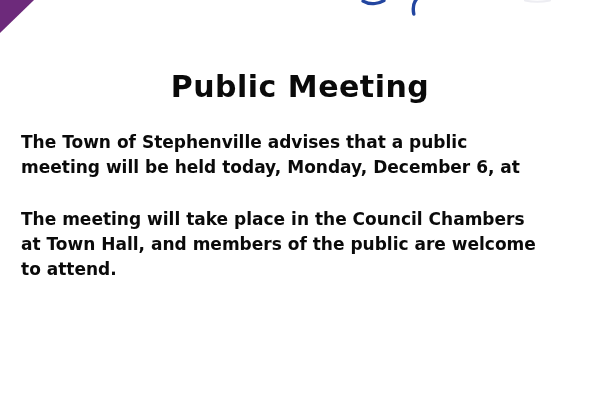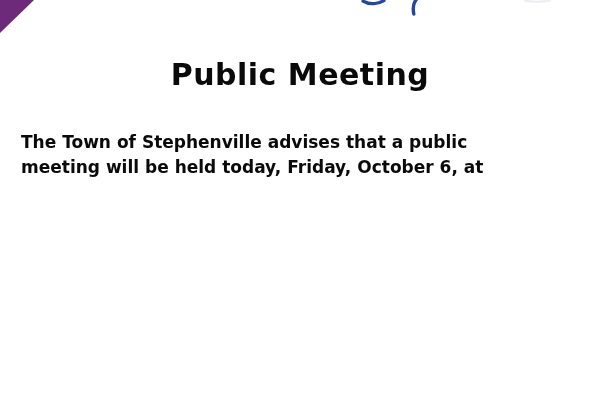--- a/index.html
+++ b/index.html
@@ -30,21 +30,21 @@
     left: 355px;
     top: 0;
     width: 210px;
     height: 16px;
   }
   .title {
     position: absolute;
     top: 57px;
     left: 0;
     right: 0;
-    margin: 0;
+    margin: 12px;
     text-align: center;
     font-size: 30px;
     font-weight: bold;
     letter-spacing: 0.5px;
     color: #0a0a0a;
   }
   .body-text {
     position: absolute;
     top: 130px;
     left: 21px;
@@ -76,17 +76,22 @@
     <path d="M8 1 Q14 4.5 20 3.5 Q25 2.8 29 0.5" fill="none" stroke="#2346A0" stroke-width="3.2" stroke-linecap="round"></path>
     <path d="M62.5 -2 C58.5 2 57.5 7.5 58.8 14" fill="none" stroke="#2346A0" stroke-width="3.4" stroke-linecap="round"></path>
     <path d="M170 0.5 Q182 3 195 0.5" fill="none" stroke="#ededf2" stroke-width="2" stroke-linecap="round"></path>
   </svg>
 
   <h1 class="title">Public Meeting</h1>
 
   <div class="body-text">
     <p class="para">
       <span class="line">The Town of Stephenville advises that a public</span>
-      <span class="line">meeting will be held today, Friday, October 6, at</span>
+      <span class="line">meeting will be held today, Monday, December 6, at</span>
+    </p>
+    <p class="para">
+      <span class="line">The meeting will take place in the Council Chambers</span>
+      <span class="line">at Town Hall, and members of the public are welcome</span>
+      <span class="line">to attend.</span>
     </p>
   </div>
 
 </div>
 
 </body></html>

